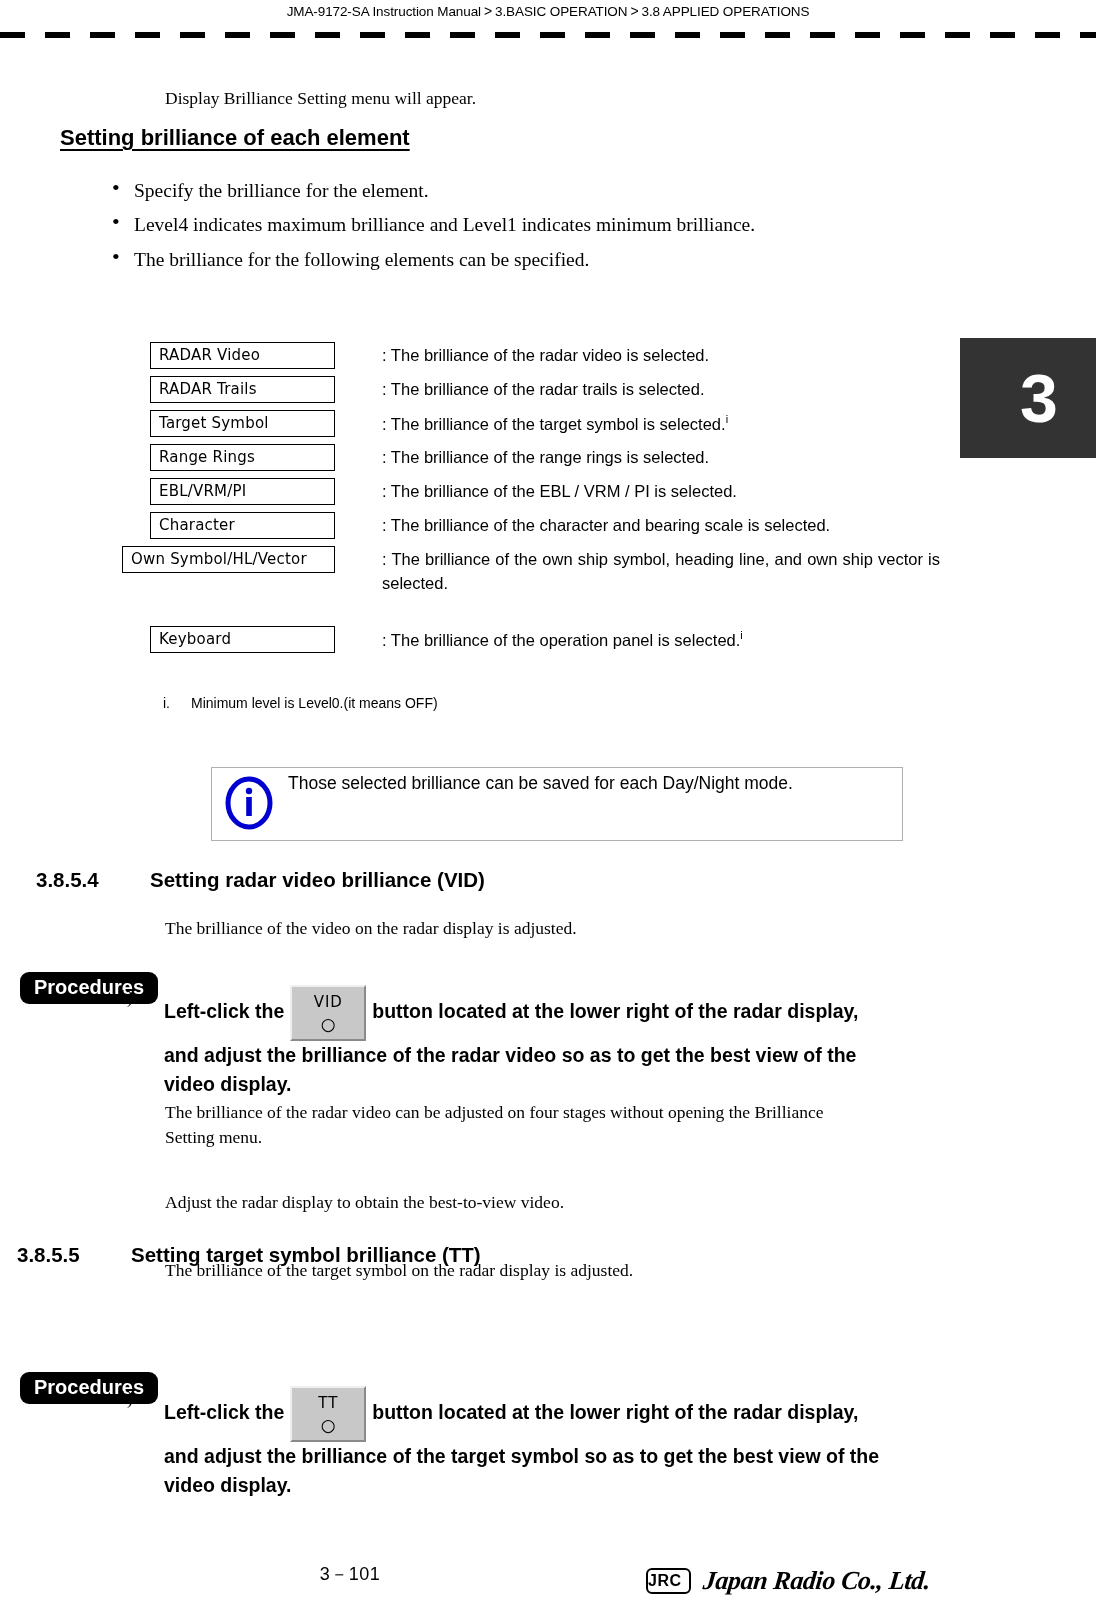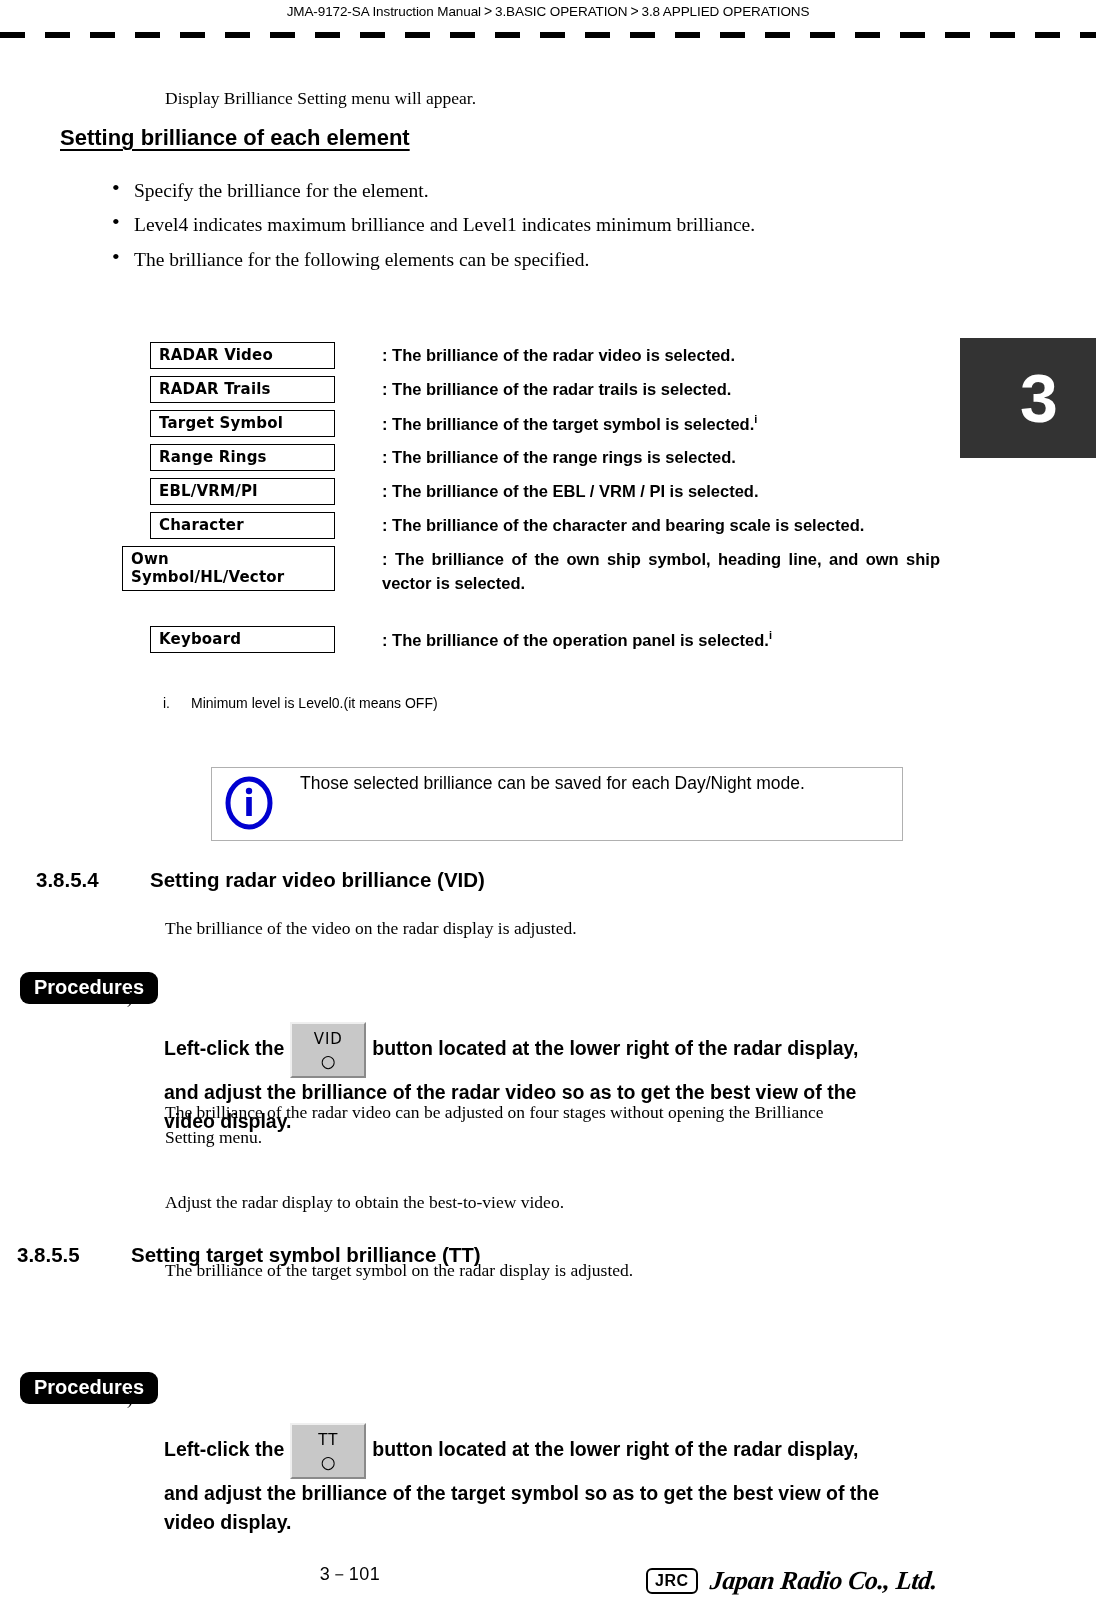--- a/index.html
+++ b/index.html
@@ -111,21 +111,20 @@
     font-size: 19.5px;
     line-height: 1.35;
   }
 
   
   .elem-table {
     position: absolute;
     left: 150px;
     top: 342px;
     width: 790px;
-    font-weight: bold;
   }
   .elem-row {
     display: flex;
     align-items: flex-start;
     margin-bottom: 7px;
   }
   .elem-row.wide {
     margin-left: -28px;
     justify-content: space-between;
   }
@@ -195,21 +194,21 @@
   .info-icon {
     position: absolute;
     left: 12px;
     top: 8px;
     width: 50px;
     height: 54px;
   }
   .info-icon svg { display: block; }
   .info-text {
     position: absolute;
-    left: 88px;
+    left: 76px;
     top: 4px;
     right: 6px;
     font-family: "Liberation Sans", sans-serif;
     font-size: 17.5px;
     line-height: 1.3;
   }
 
   
   .sec-head {
     position: absolute;
@@ -254,21 +253,20 @@
     font-family: "Liberation Serif", serif;
     font-size: 18px;
     padding-top: 2px;
   }
   .step-text {
     font-family: "Liberation Sans", sans-serif;
     font-weight: bold;
     font-size: 19.5px;
     line-height: 1.5;
     width: 720px;
-    margin-top: 37px;
   }
 
   
   .panel-btn {
     display: inline-block;
     vertical-align: middle;
     width: 76px;
     height: 56px;
     background: #c8c8c8;
     border-top: 2px solid #efefef;
@@ -322,21 +320,21 @@
     top: 1566px;
     display: flex;
     align-items: center;
   }
   .jrc-mark {
     border: 2px solid #000;
     border-radius: 6px;
     font-family: "Liberation Sans", sans-serif;
     font-weight: bold;
     font-size: 16px;
-    padding: 2px 7px 3px 7px;
+    padding: 2px 7px 3px 0;
     letter-spacing: 0.5px;
     line-height: 1.1;
   }
   .jrc-name {
     margin-left: 12px;
     font-family: "Liberation Serif", serif;
     font-style: italic;
     font-weight: bold;
     font-size: 26px;
     letter-spacing: -0.4px;

